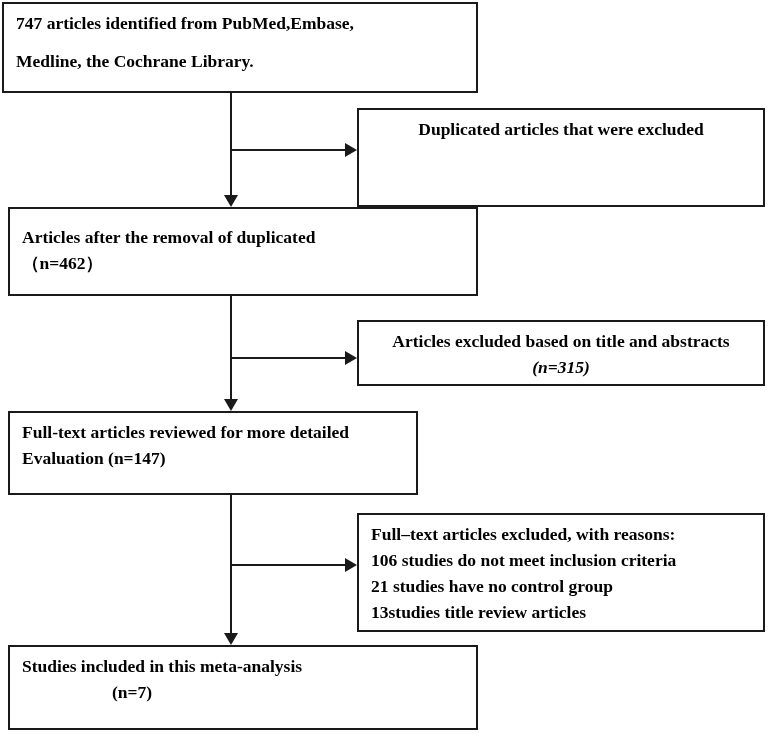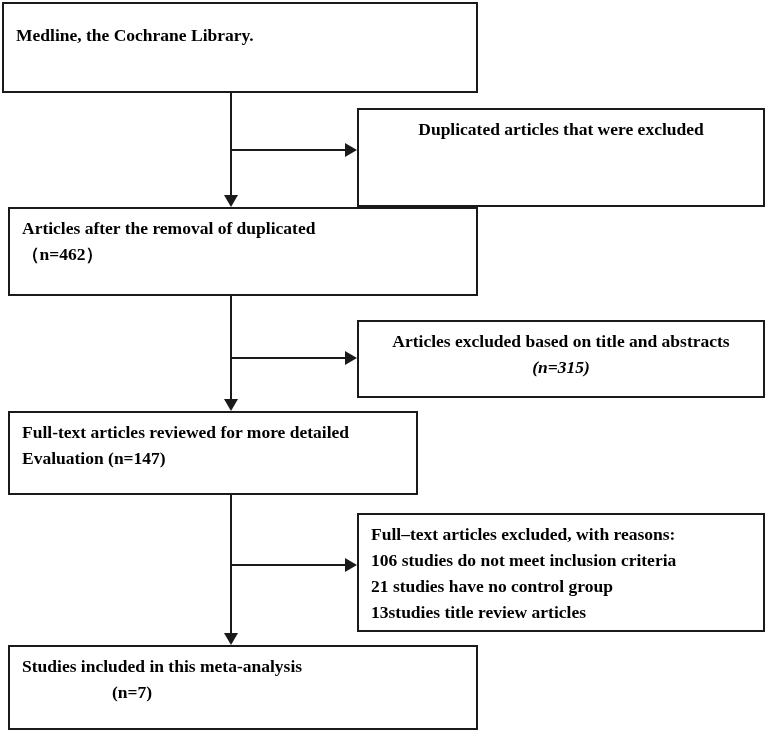--- a/index.html
+++ b/index.html
@@ -34,21 +34,21 @@
   }
   .node.center .txt { text-align: center; }
   .node.left   .txt { text-align: left; }
   .node.justify .txt {
     text-align: justify;
     text-justify: inter-word;
   }
   .node.justify .txt > .lastline { text-align: left; margin-top: 12px; }
 
   
-  .indent { padding-left: 38px; }
+  .indent { padding-left: 38px; margin-top: 9px; }
   .indent-sm { padding-left: 22px; }
 
   
   .vline {
     position: absolute;
     width: 2px;
     background: #1a1a1a;
   }
   .hline {
     position: absolute;
@@ -74,38 +74,39 @@
     border-left: 12px solid #1a1a1a;
   }
 </style>
 </head>
 <body>
 
 <div id="canvas">
 
   <div class="node justify" style="left:2px; top:2px; width:476px; height:91px;">
     <span class="txt">
+      <span>747 articles identified from PubMed,Embase,</span>
       <span class="lastline" style="display:block;">Medline, the Cochrane Library.</span>
     </span>
   </div>
 
   <div class="node center" style="left:357px; top:108px; width:408px; height:99px;">
     <span class="txt">
       <span style="display:block;">Duplicated articles that were excluded</span>
     </span>
   </div>
 
   <div class="node left" style="left:8px; top:207px; width:470px; height:89px;">
     <span class="txt indent">
       <span style="display:block;">Articles after the removal of duplicated</span>
       <span style="display:block;">（n=462）</span>
     </span>
   </div>
 
-  <div class="node center" style="left:357px; top:320px; width:408px; height:78px;">
+  <div class="node center" style="left:357px; top:320px; width:408px; height:66px;">
     <span class="txt">
       <span style="display:block;">Articles excluded based on title and abstracts</span>
       <span style="display:block;font-style:italic;">(n=315)</span>
     </span>
   </div>
 
   <div class="node left" style="left:8px; top:411px; width:410px; height:84px;">
     <span class="txt indent-sm">
       <span style="display:block;">Full-text articles reviewed for more detailed</span>
       <span style="display:block;">Evaluation (n=147)</span>

